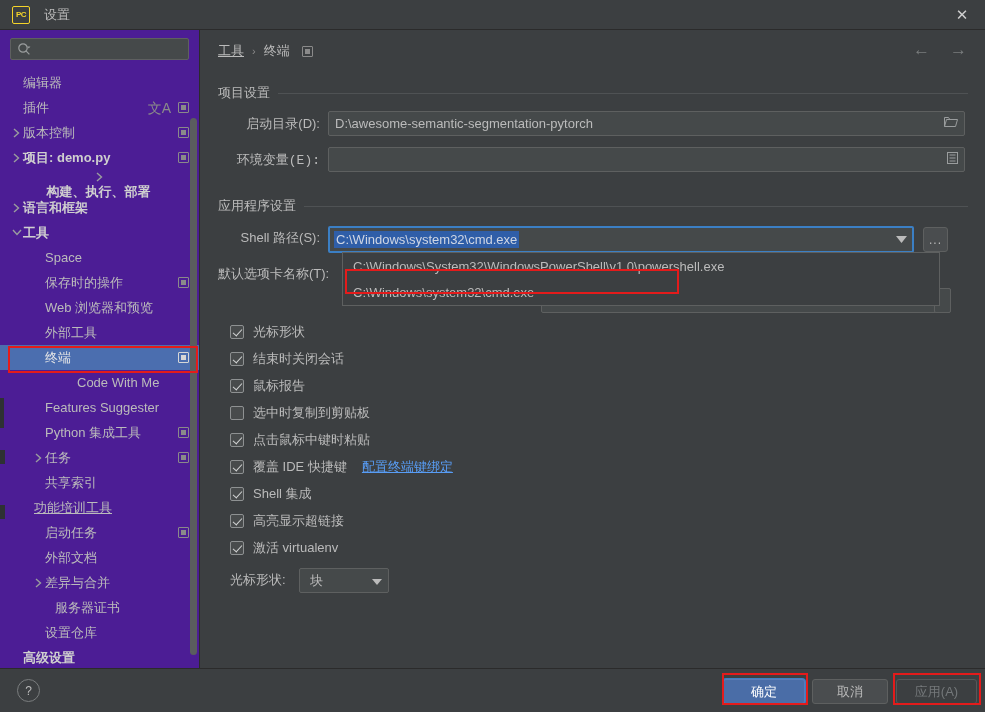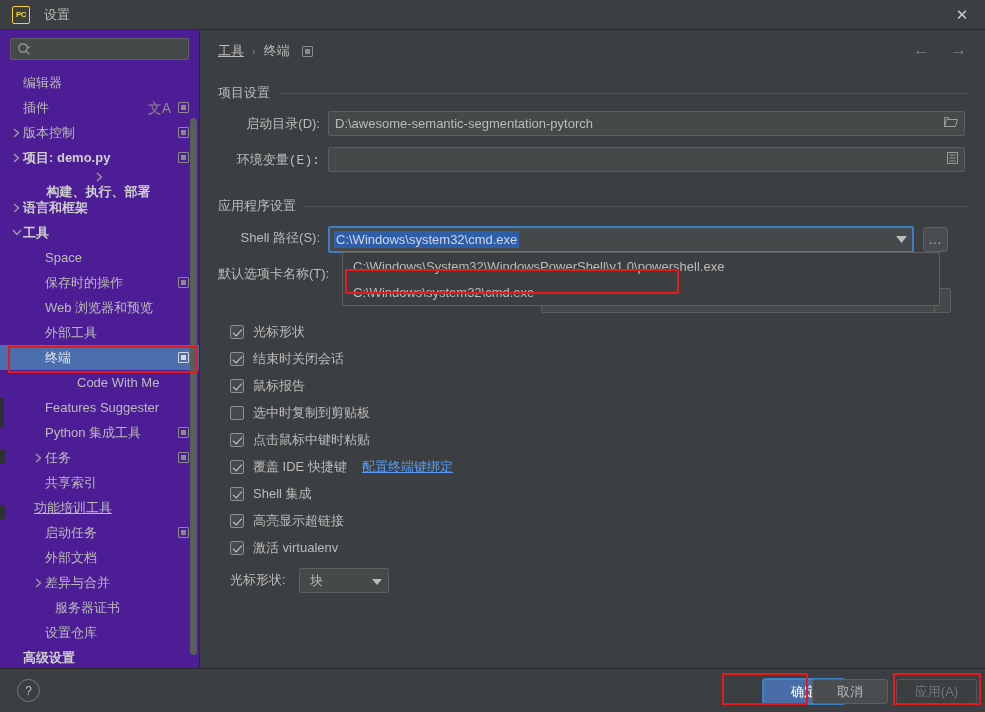--- a/index.html
+++ b/index.html
@@ -254,21 +254,20 @@
   }
   .btn {
     position: absolute; top: 10px; height: 25px;
     border-radius: 3px; font-size: 13px;
     display: flex; align-items: center; justify-content: center;
     cursor: pointer;
   }
   .btn.primary {
     background: #4a6da7; border: 1px solid #5a7cb8; color: #ffffff;
     box-shadow: 0 0 0 1px #3b7fc4;
-    margin-left: 40px;
   }
   .btn.normal { background: #4a4d4f; border: 1px solid #5e6060; color: #bbbbbb; }
   .btn.disabled { background: #43464800; border: 1px solid #55585a; color: #74787a; }
 
   .edge-artifact { position: absolute; background: #2e3133; }
 </style>
 </head>
 <body>
 
 <div id="root">

